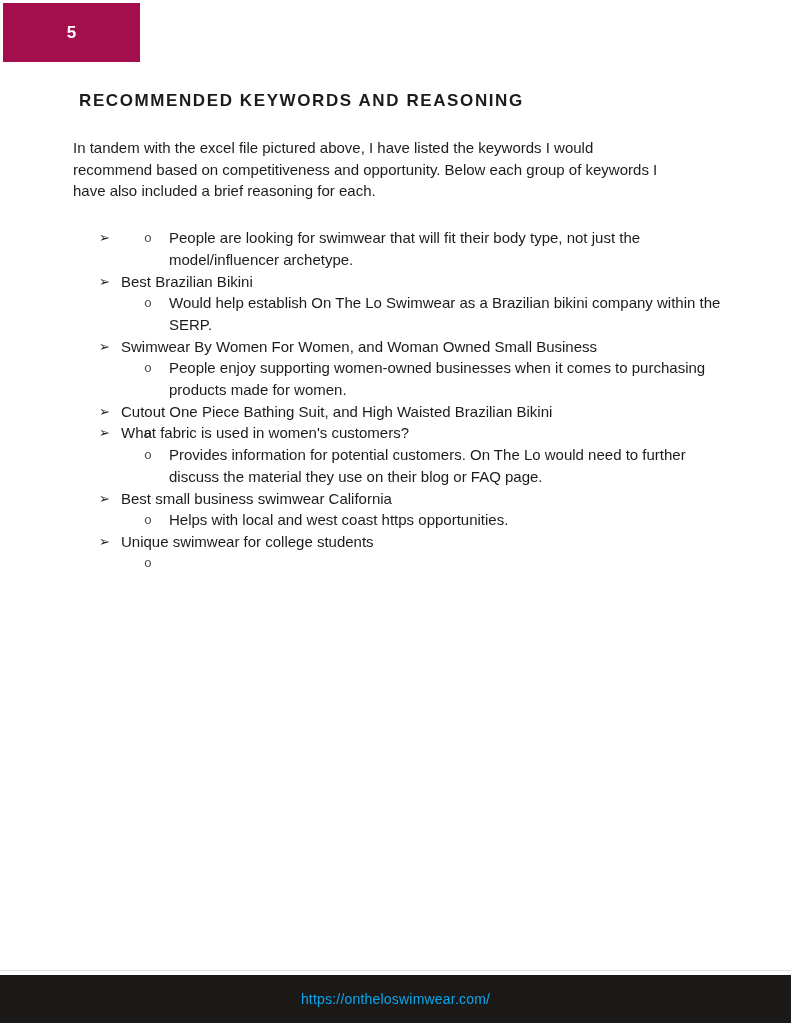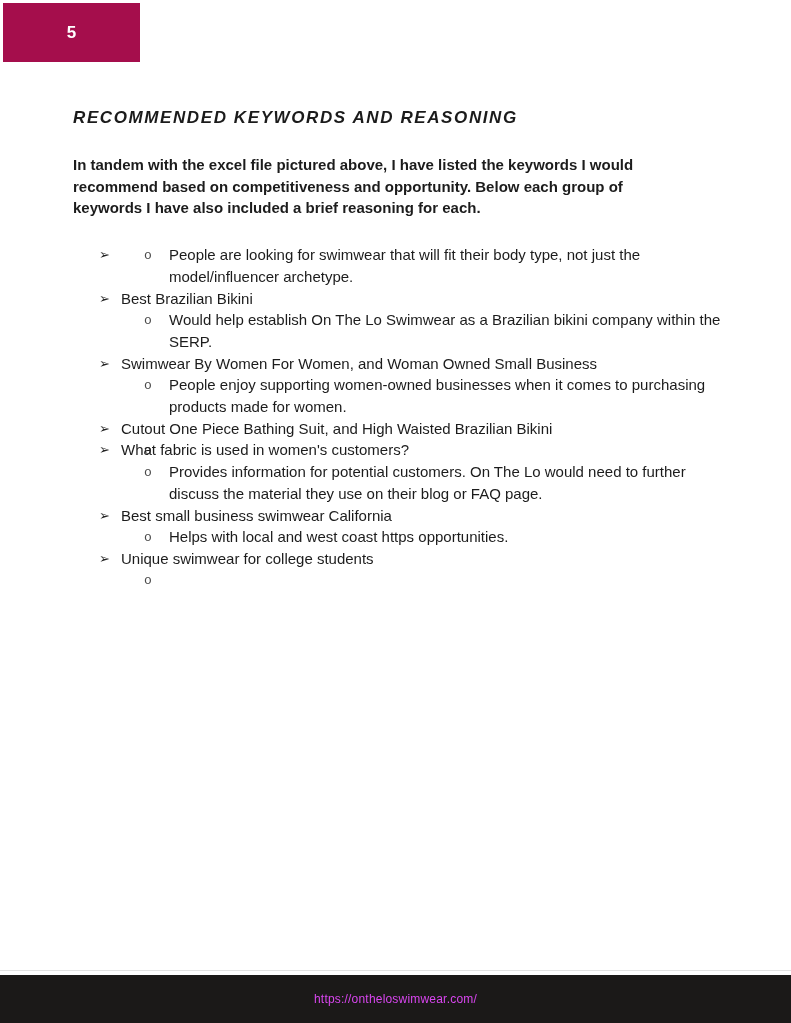--- a/index.html
+++ b/index.html
@@ -29,36 +29,34 @@
   }
   .page-number-block span {
     color: #ffffff;
     font-size: 17px;
     font-weight: bold;
   }
   .content {
     padding: 0 61px 0 73px;
   }
   h1.section-heading {
-    margin: 0;
-    padding-top: 108px;
+    margin: 6px;
+    padding-top: 85px;
     font-size: 17px;
     line-height: 20px;
     font-weight: bold;
     letter-spacing: 1.6px;
     color: #1b1b1b;
-    font-style: italic;
   }
   .intro {
     margin: 0;
     margin-top: 26px;
     max-width: 600px;
     font-size: 15px;
     line-height: 21.7px;
-    font-weight: bold;
   }
   ul.kw-list {
     list-style: none;
     margin: 0;
     margin-top: 25px;
     padding: 0;
     font-size: 15px;
     line-height: 21.7px;
   }
   li.kw-item { margin: 0; padding: 0; }
@@ -100,22 +98,22 @@
     left: 0;
     bottom: 0;
     width: 100%;
     height: 48px;
     background: var(--footer-bg, #1b1918);
     display: flex;
     align-items: center;
     justify-content: center;
   }
   footer.page-footer a {
-    color: #d946ef;
-    font-size: 12px;
+    color: #0ea5e9;
+    font-size: 14px;
     text-decoration: none;
     letter-spacing: 0.2px;
   }
 </style>
 </head>
 <body>
 
 <div class="page" style="--accent: #a50e4c; --footer-bg: #1b1918; --page-bg: #ffffff; --text-color: #1c1c1c;">
 
   <div class="page-number-block">

